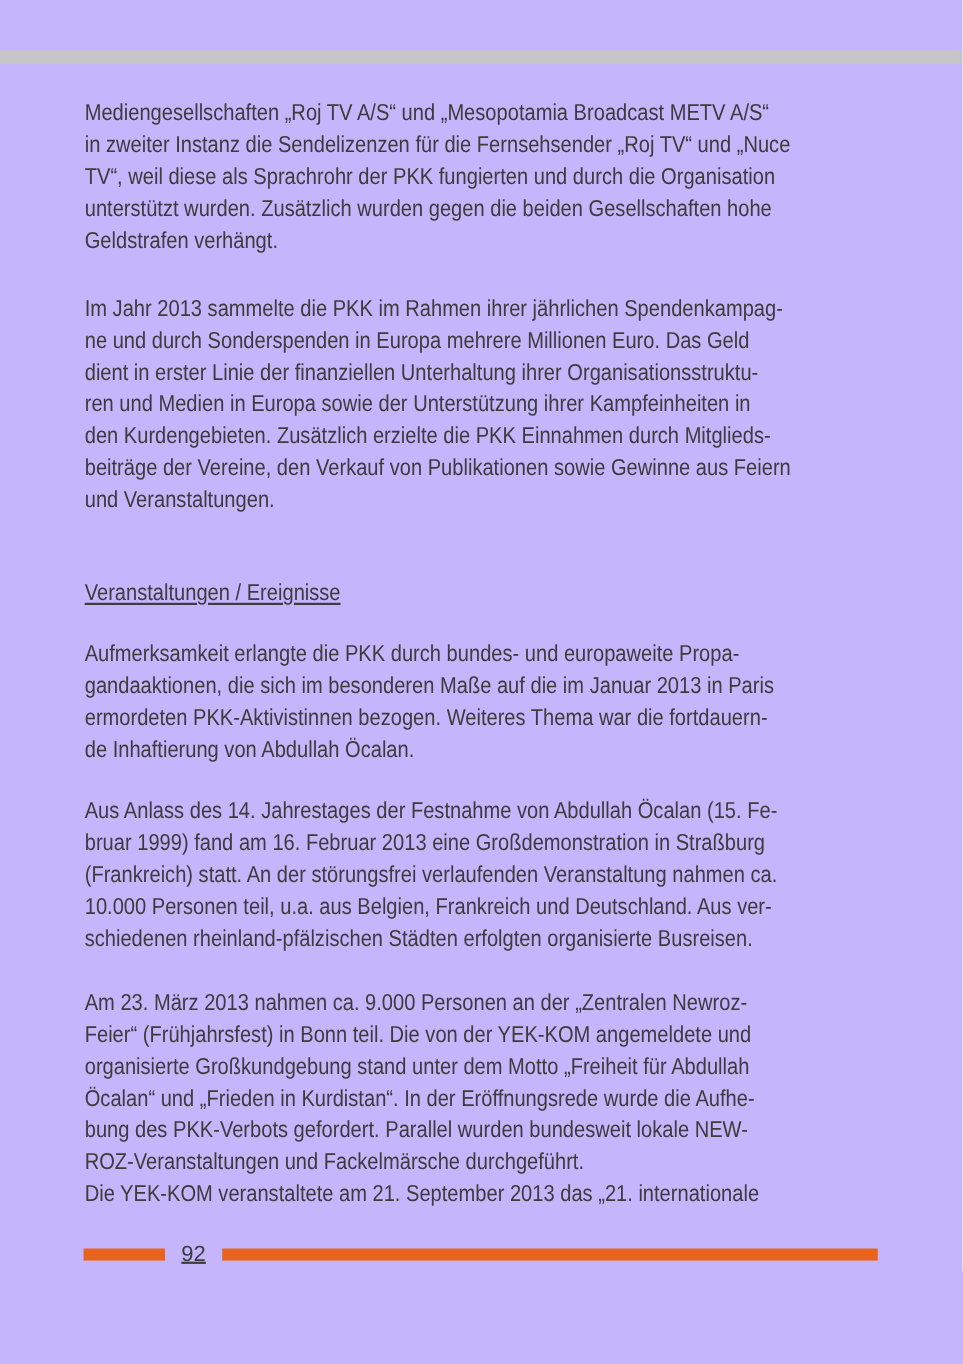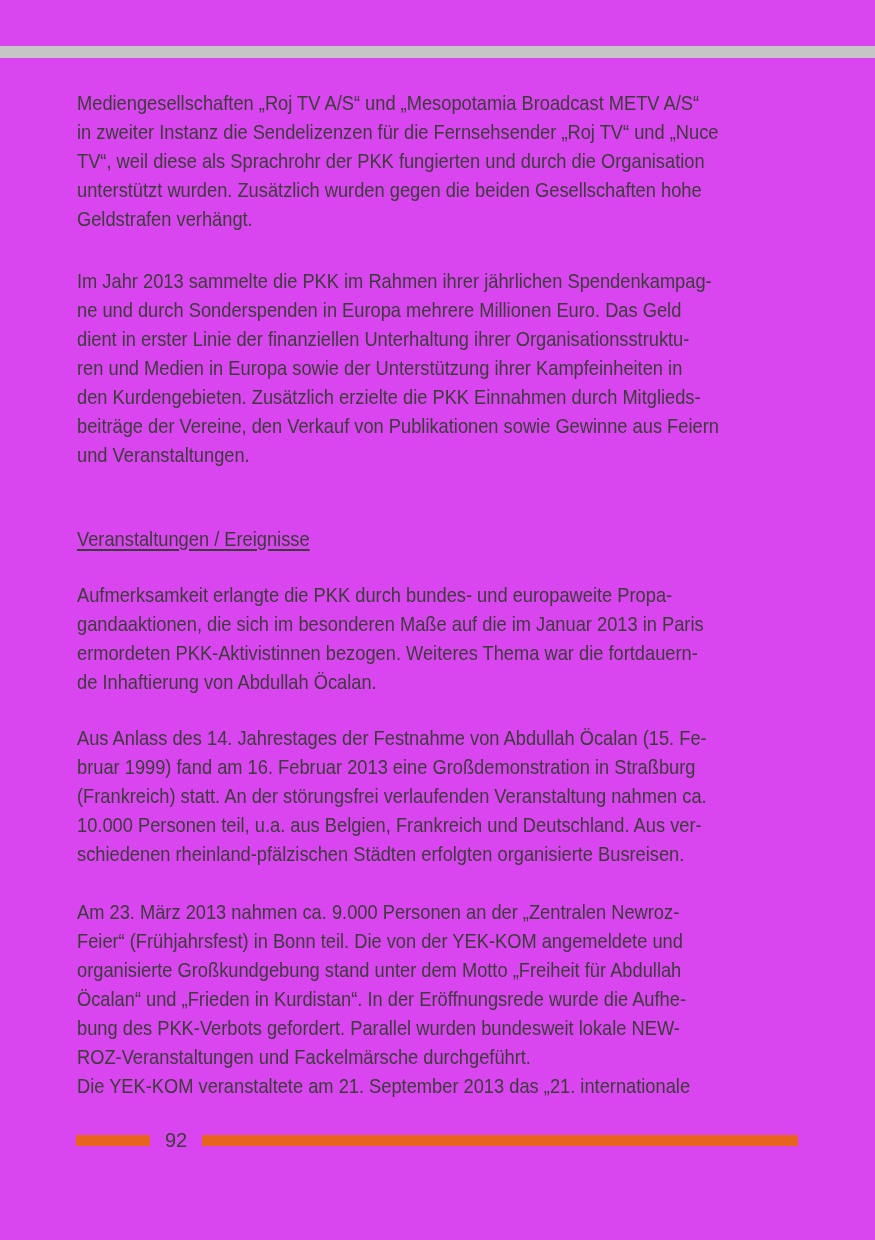--- a/index.html
+++ b/index.html
@@ -4,21 +4,21 @@
 <style>
   html, body {
     margin: 0;
     padding: 0;
     background: #ffffff;
   }
   .page {
     position: relative;
     width: 875px;
     height: 1240px;
-    background: #d946ef;
+    background: #c4b5fd;
     overflow: hidden;
     font-family: "Liberation Sans", sans-serif;
   }
   .top-band {
     position: absolute;
     left: 0;
     top: 46px;
     width: 875px;
     height: 12px;
     background: #c6c6c6;
@@ -69,20 +69,21 @@
   }
   .page-number {
     position: absolute;
     left: 150px;
     top: 1128px;
     width: 52px;
     text-align: center;
     font-size: 20px;
     line-height: 24px;
     color: #3c3c3a;
+    text-decoration: underline;
   }
 </style>
 </head>
 <body>
 
 <div class="page">
 
   <div class="top-band"></div>
 
   <div class="content">

